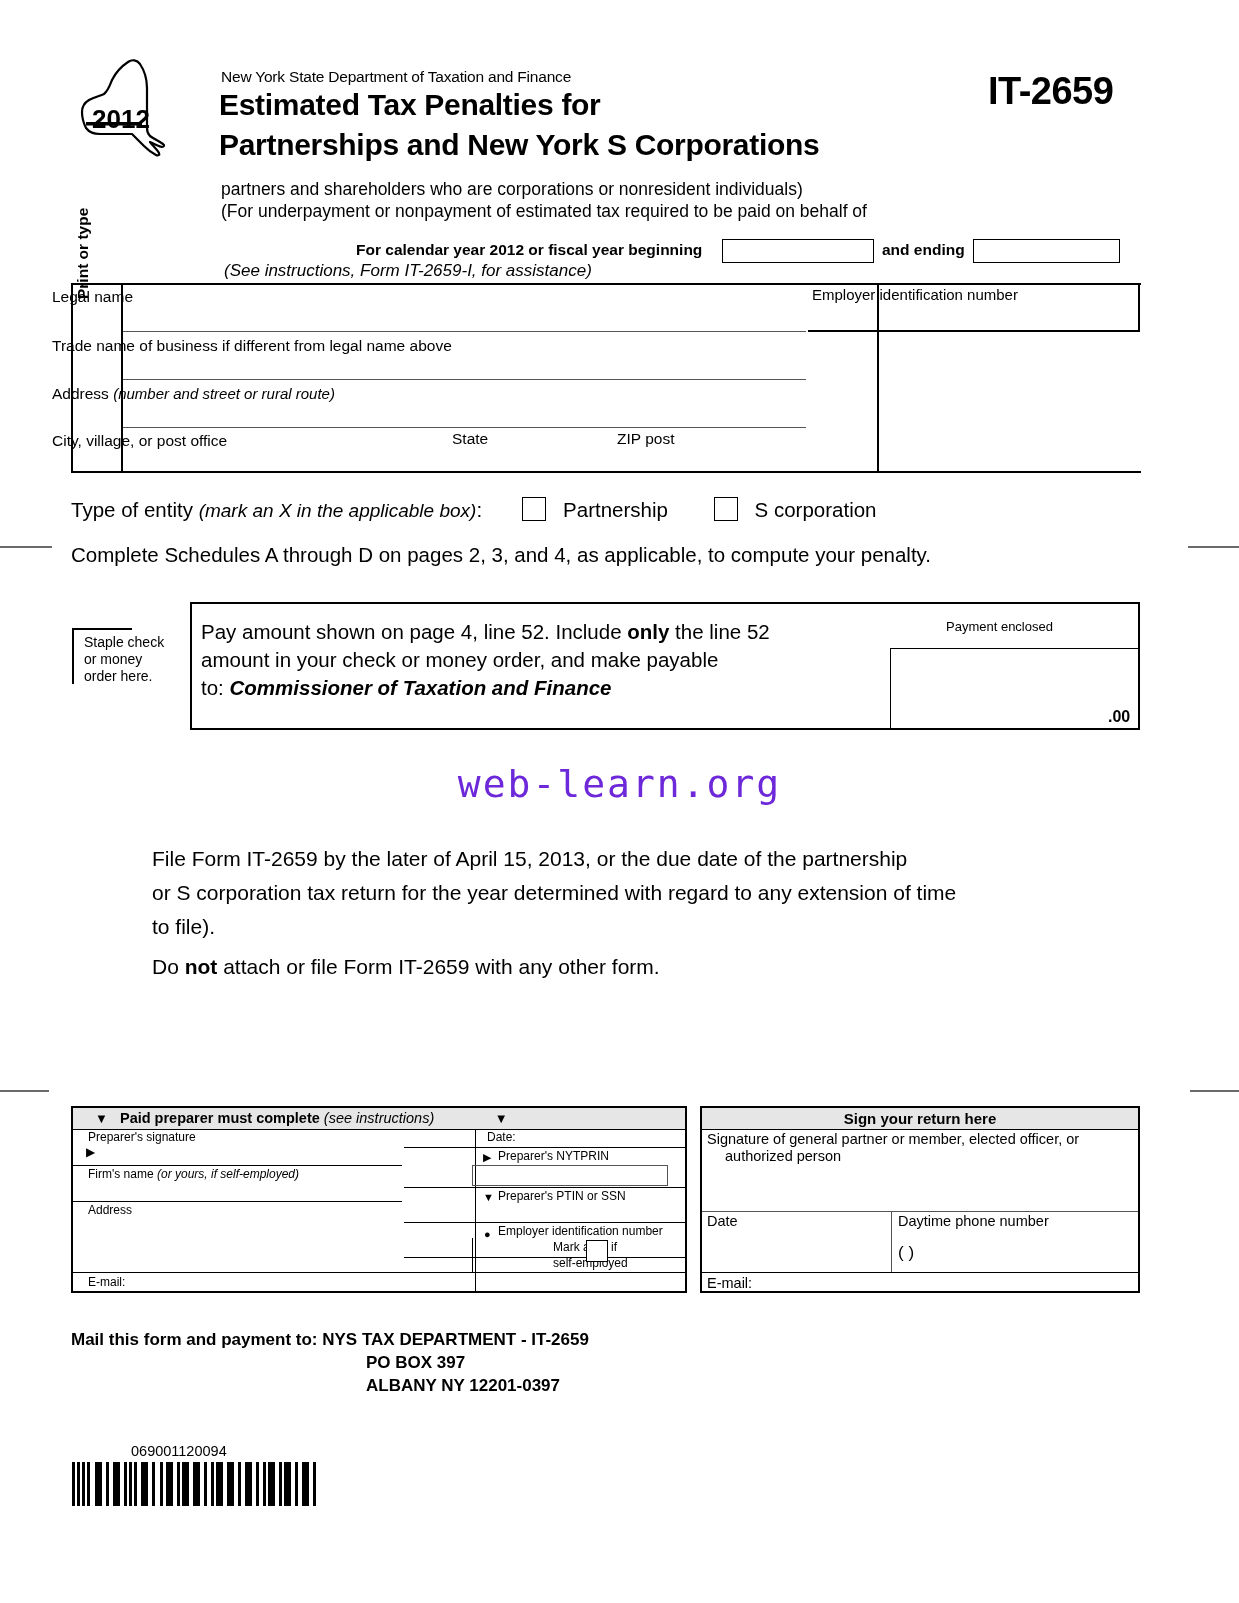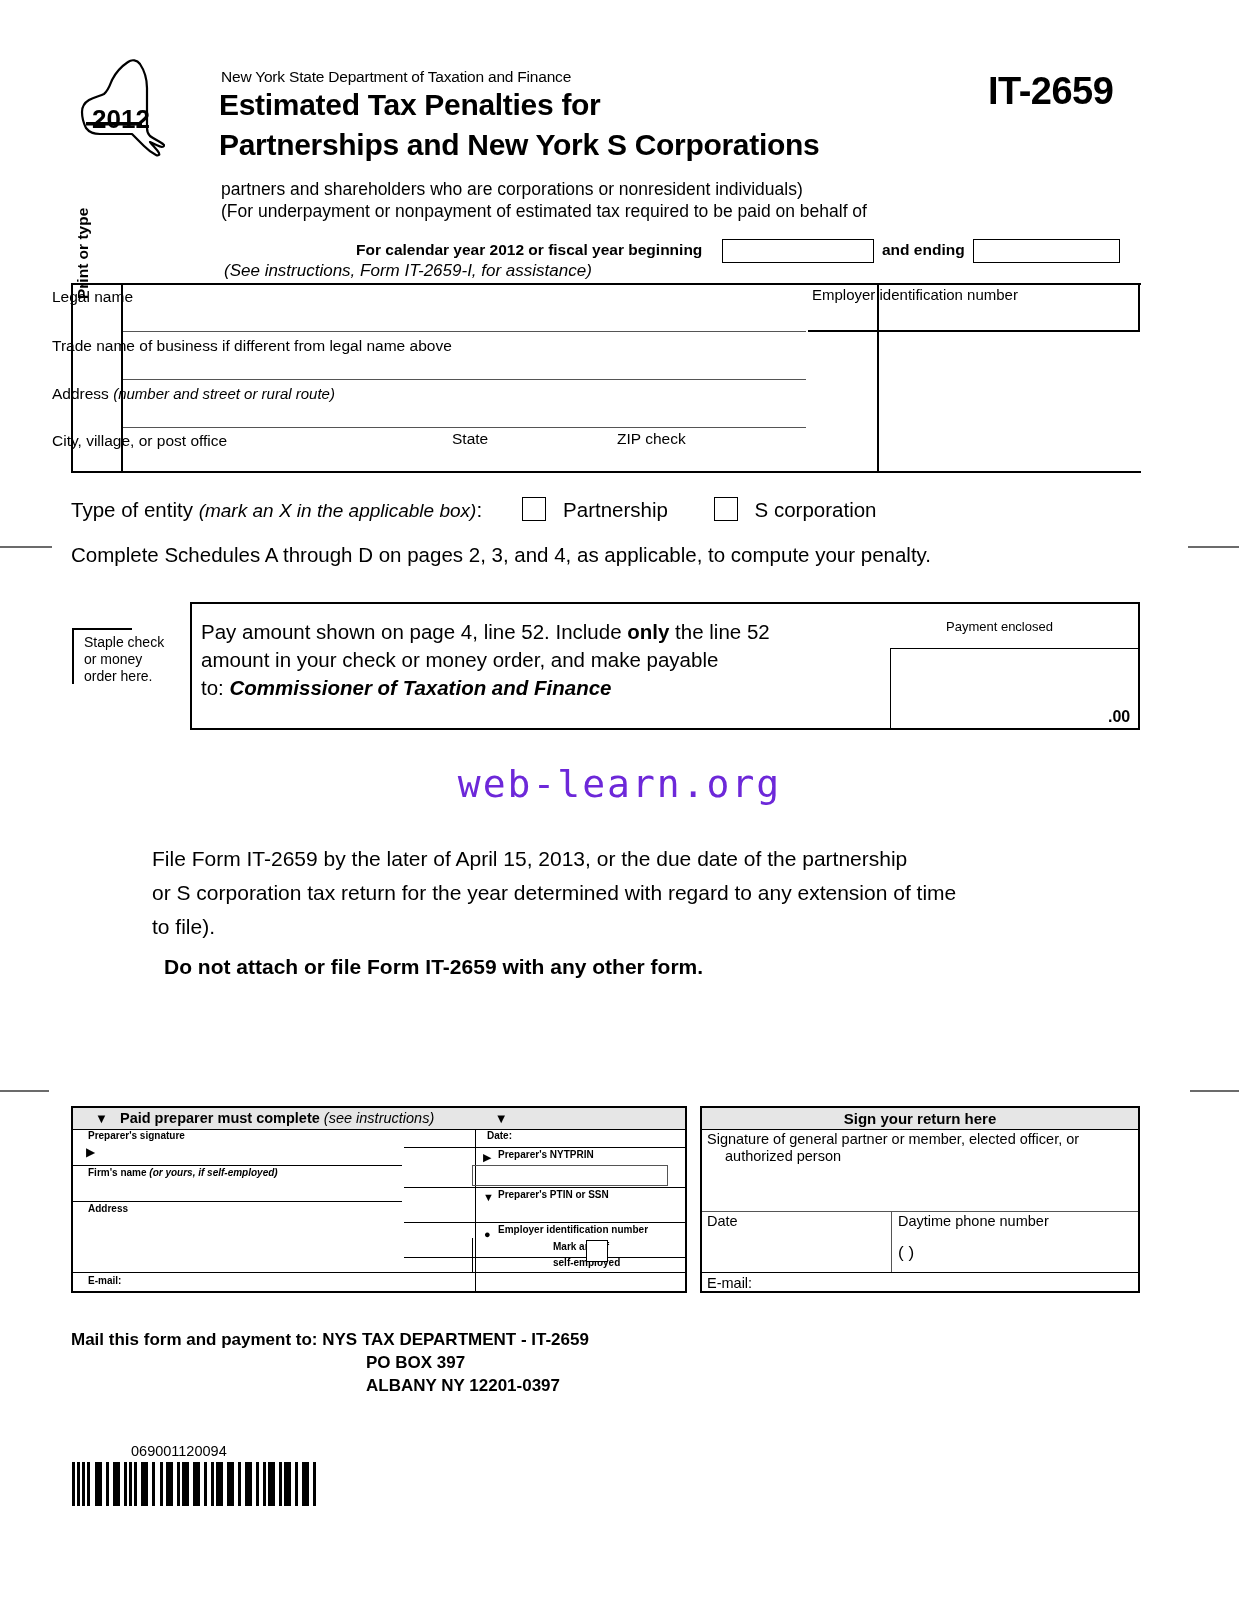--- a/index.html
+++ b/index.html
@@ -201,23 +201,22 @@
     letter-spacing: 2px;
   }
 
   
   #para-1 {
     left: 152px; top: 842px;
     font-size: 21px; line-height: 34px;
     width: 1000px;
   }
   #para-2 {
-    left: 164px; top: 955px;
+    left: 152px; top: 955px;
     font-size: 21px;
-    font-weight: bold;
   }
 
   
   #prep-box {
     left: 71px; top: 1106px;
     width: 616px; height: 187px;
     border: 2.2px solid #000;
     box-sizing: border-box;
   }
   #prep-header {
@@ -228,21 +227,21 @@
   }
   #prep-header-text {
     position:absolute; left:22px; top:2px;
     font-size:14.5px; font-weight:bold;
   }
   #prep-header-text i { font-weight: normal; }
   .tri-down { font-size: 13px; }
   #prep-vdiv {
     position:absolute; left:402px; top:22px; width:1.4px; height:163px; background:#000;
   }
-  .prep-lbl { position:absolute; font-size:10px;font-weight:bold; }
+  .prep-lbl { position:absolute; font-size:12px; }
   .prep-hl { position:absolute; background:#000; height:1.4px; }
   .prep-hl-thin { position:absolute; background:#555; height:1px; }
   #selfemp-chk {
     position:absolute; left:586px; top:1240px;
     width:20px; height:20px; border:1.6px solid #000; background:#fff;
   }
 
   #sign-box {
     left: 700px; top: 1106px;
     width: 440px; height: 187px;
@@ -334,21 +333,21 @@
 
   <div class="abs addr-row" style="top:383px; height:46px;">
     <span class="lbl"><span>Address</span> <i>(number and street or rural route)</i></span>
   </div>
   <div class="abs hline-thin" style="left:123px; top:427px; width:683px;"></div>
 
   <div class="abs addr-row" style="top:430px; height:46px;">
     <span class="lbl">City, village, or post office</span>
   </div>
   <div class="abs" id="state-lbl">State</div>
-  <div class="abs" id="zip-lbl">ZIP check</div>
+  <div class="abs" id="zip-lbl">ZIP post</div>
 
   <div class="abs" id="ein-top-border"></div>
   <div class="abs" id="ein-right-border"></div>
   <div class="abs" id="ein-label">Employer identification number</div>
   <div class="abs" id="ein-div"></div>
   <div class="abs" style="left:810px; top:333px; width:328px; height:138px;"></div>
 
   <div class="abs" id="entity-row">
     <span>Type of entity</span>
     <i>(mark an X in the applicable box)</i><span>:</span>

